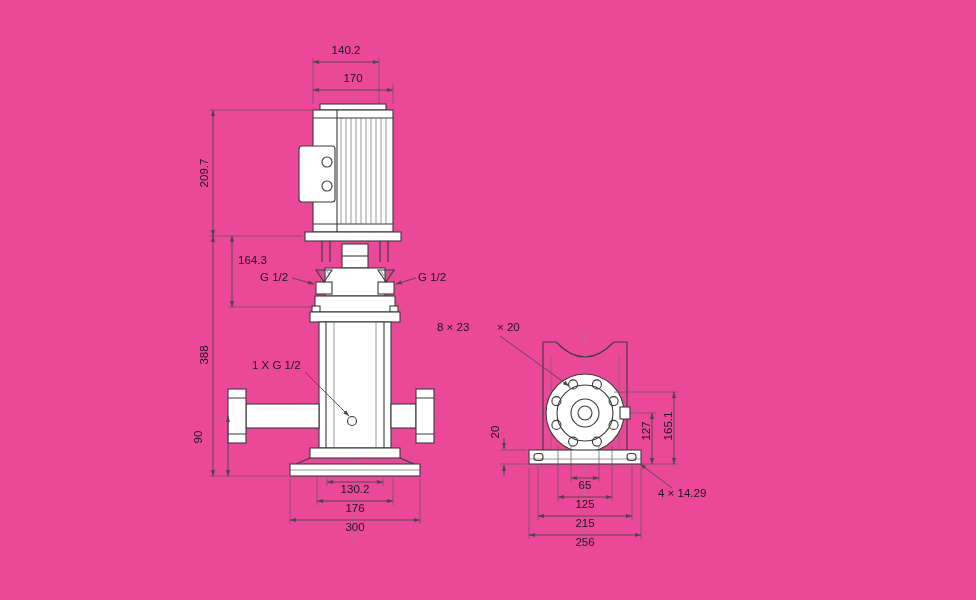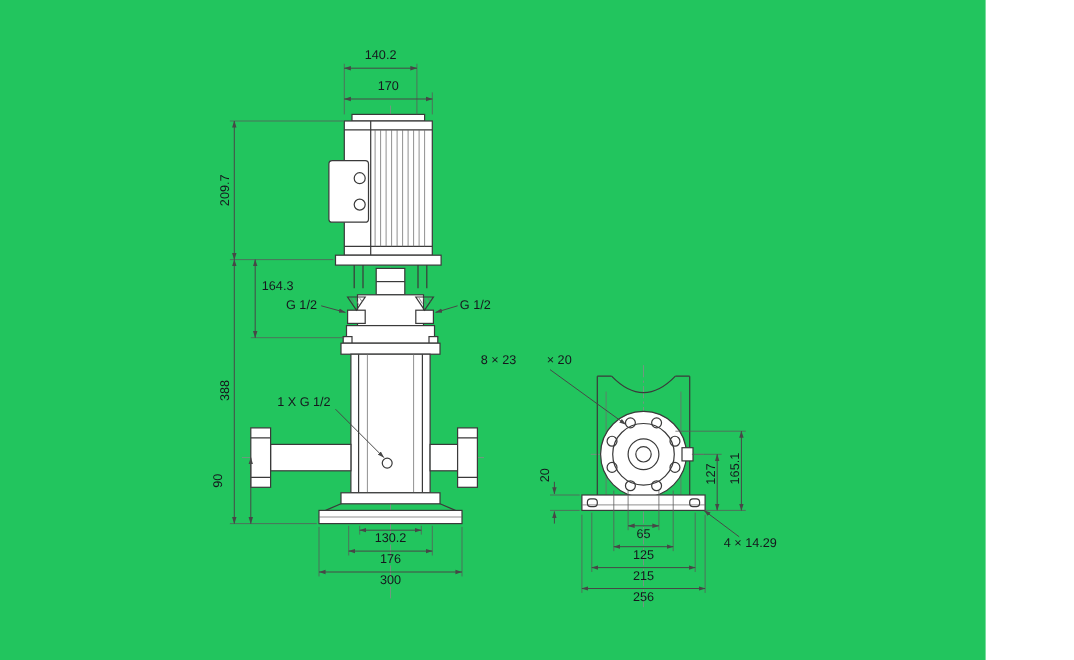--- a/index.html
+++ b/index.html
@@ -1,16 +1,16 @@
 <!DOCTYPE html>
 <html><head>
 <meta charset="utf-8">
 <style>
   html,body{margin:0;padding:0;background:#ffffff;}
-  .stage{position:relative;width:896px;height:600px;background:#22c55e;overflow:hidden;
+  .stage{position:relative;width:976px;height:600px;background:#ec4899;overflow:hidden;
          font-family:"Liberation Sans", sans-serif;}
   svg{display:block;}
   .o   {fill:none;stroke:#3a3a3a;stroke-width:1.1;}
   .of  {fill:#ffffff;stroke:#3a3a3a;stroke-width:1.1;}
   .fin {fill:none;stroke:#6f6f6f;stroke-width:0.7;}
   .d   {fill:none;stroke:#474747;stroke-width:0.9;}
   .e   {fill:none;stroke:#5a5a5a;stroke-width:0.7;}
   .cl  {fill:none;stroke:#8a8a8a;stroke-width:0.7;stroke-dasharray:11 3 2 3;}
   .ldr {fill:none;stroke:#474747;stroke-width:0.9;}
   .t   {font-family:"Liberation Sans", sans-serif;font-size:11.5px;fill:#16161d;}

